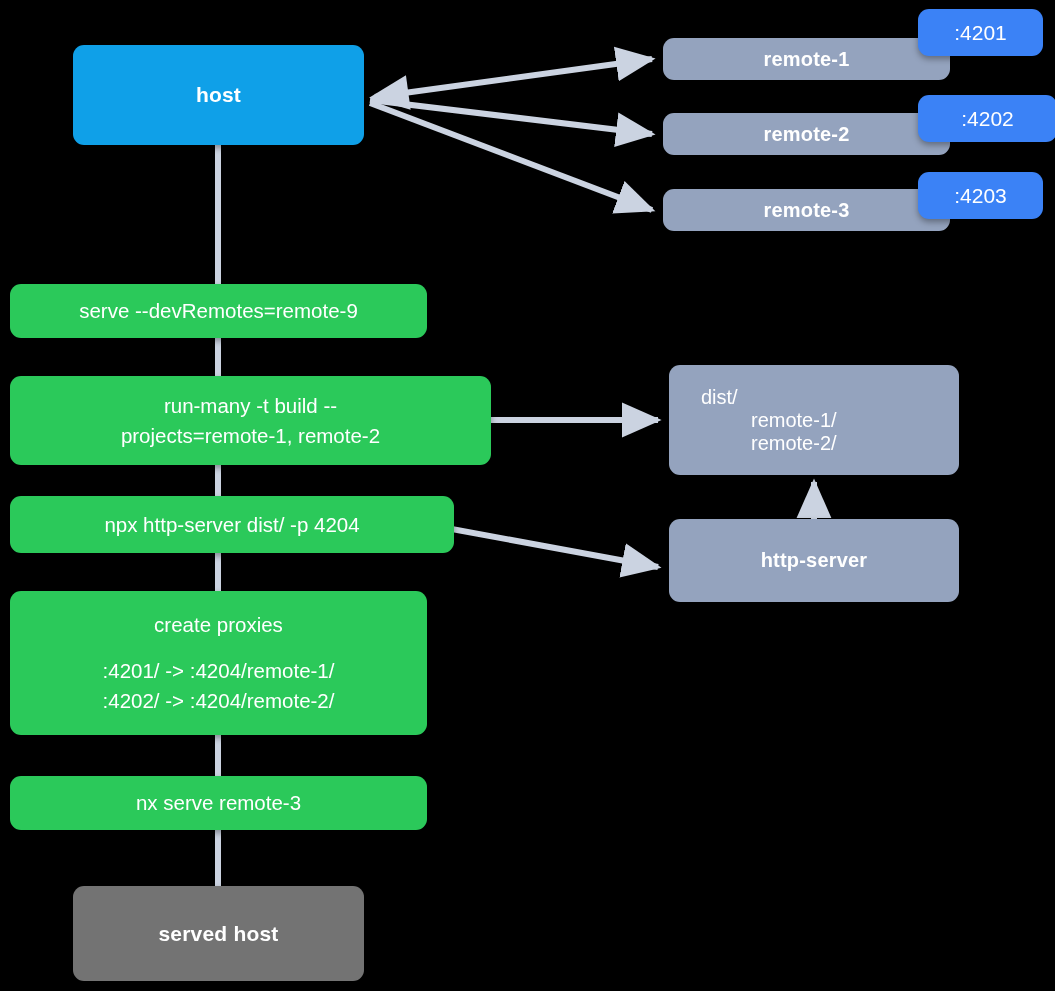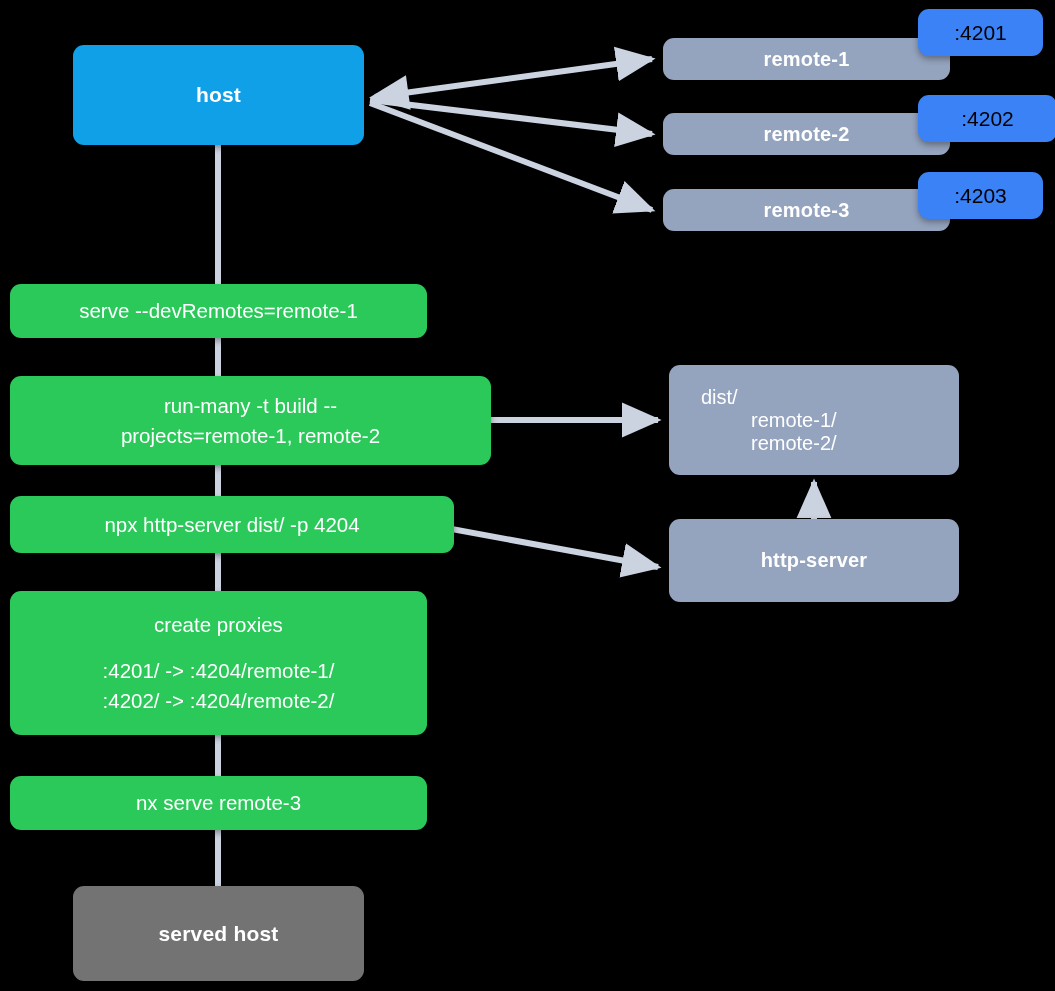--- a/index.html
+++ b/index.html
@@ -65,21 +65,21 @@
     background: #2BC95A;
     font-weight: normal;
     font-size: 20.5px;
     line-height: 1.45;
     padding: 8px 14px;
   }
   .badge {
     position: absolute;
     box-sizing: border-box;
     background: #3B82F6;
-    color: #000000;
+    color: #ffffff;
     border-radius: 11px;
     display: flex;
     align-items: center;
     justify-content: center;
     font-size: 21px;
     font-weight: normal;
     z-index: 4;
     box-shadow: 0 3px 6px rgba(0,0,0,0.35);
   }
   .cmd-line { display: block; }
@@ -160,21 +160,21 @@
       <span class="cmd-line dist-indent">remote-1/</span>
       <span class="cmd-line dist-indent">remote-2/</span>
     </div>
   </div>
 
   <div class="node node-remote" style="left:669px; top:519px; width:290px; height:83px;align-items:center;">
     <span>http-server</span>
   </div>
 
   <div class="node node-cmd" style="left:10px; top:284px; width:417px; height:54px;">
-    <span class="cmd-line">serve --devRemotes=remote-1</span>
+    <span class="cmd-line">serve --devRemotes=remote-9</span>
   </div>
 
   <div class="node node-cmd" style="left:10px; top:376px; width:481px; height:89px;">
     <span class="cmd-line">run-many -t build --</span>
     <span class="cmd-line">projects=remote-1, remote-2</span>
   </div>
 
   <div class="node node-cmd" style="left:10px; top:496px; width:444px; height:57px;">
     <span class="cmd-line">npx http-server dist/ -p 4204</span>
   </div>

